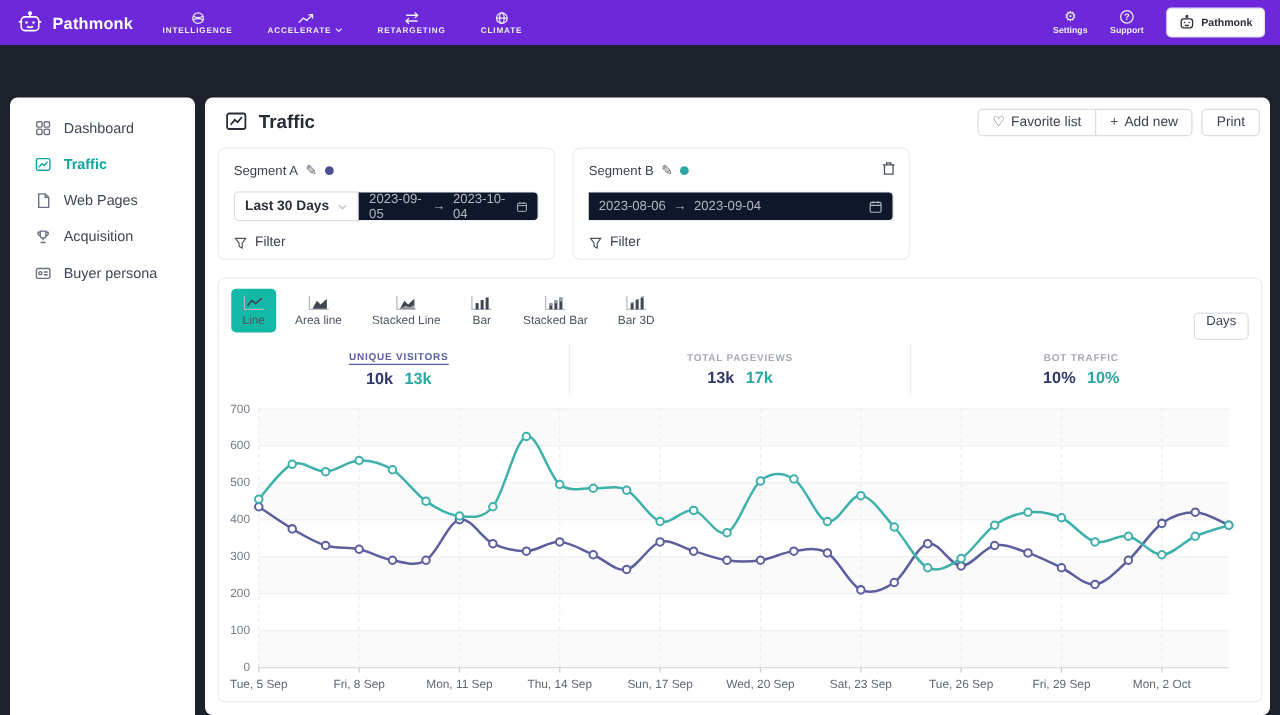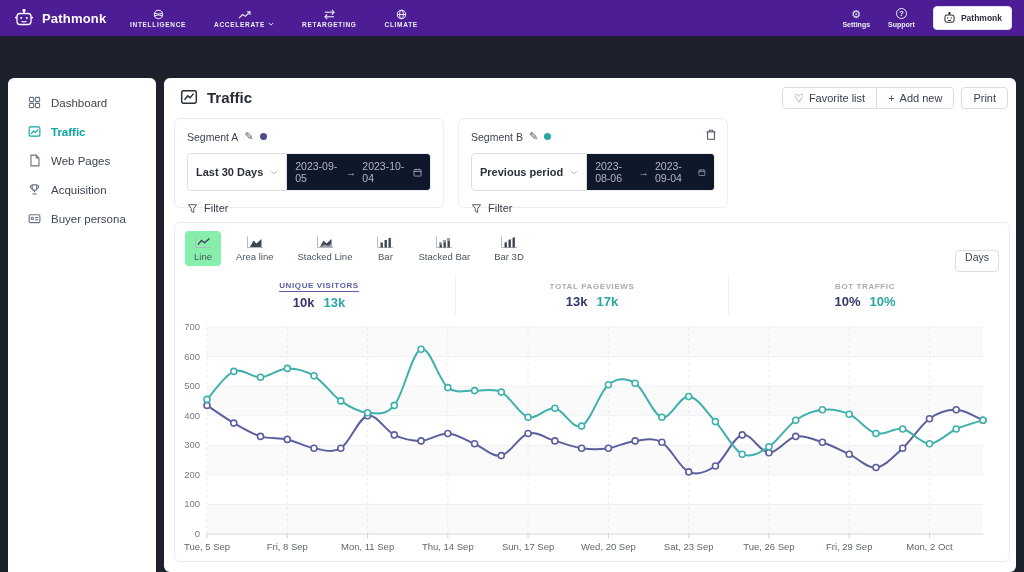--- a/index.html
+++ b/index.html
@@ -1,21 +1,21 @@
 <!DOCTYPE html>
 <html><head>
 <meta charset="utf-8">
 <style>
   * { margin:0; padding:0; box-sizing:border-box; }
   html,body { width:1024px; height:572px; }
   body { font-family:"Liberation Sans", sans-serif; background:#1d212c; overflow:hidden; }
   .page { position:relative; width:1024px; height:572px; background:#1d212c; }
 
   
-  .topnav { position:absolute; left:0; top:0; width:1024px; height:36px; background:#4c1d95; display:flex; align-items:center; }
+  .topnav { position:absolute; left:0; top:0; width:1024px; height:36px; background:#6d28d9; display:flex; align-items:center; }
   .brand { display:flex; align-items:center; gap:8px; margin-left:14px; color:#ffffff; cursor:pointer; }
   .brand-name { font-size:13px; font-weight:700; letter-spacing:.2px; }
   .menu { position:absolute; left:130px; top:0; height:36px; display:flex; align-items:center; gap:28px; }
   .menu-item { display:flex; flex-direction:column; align-items:center; gap:1px; color:#eceef4; cursor:pointer; }
   .menu-item .mi-label { font-size:6.5px; font-weight:700; letter-spacing:.7px; display:flex; align-items:center; gap:3px; }
   .menu-item svg.mi-icon { width:13px; height:11px; }
   .nav-right { position:absolute; right:12px; top:0; height:36px; display:flex; align-items:center; gap:18px; }
   .nav-util { display:flex; flex-direction:column; align-items:center; gap:0px; color:#eceef4; cursor:pointer; }
   .nav-util .nu-icon { font-size:11px; line-height:12px; height:13px; }
   .nav-util .nu-label { font-size:7px; font-weight:600; }
@@ -45,33 +45,33 @@
   .glyph { font-size:11px; line-height:11px; color:#4a5160; }
 
   
   .seg-card { position:absolute; top:40px; width:270px; height:90px; border:1px solid #ececf1; border-radius:6px; padding:11px 12px; }
   .seg-a { left:10px; } .seg-b { left:294px; }
   .seg-row1 { display:flex; align-items:center; gap:6px; }
   .seg-name { font-size:10.5px; color:#3c4250; }
   .seg-edit { font-size:11px; color:#5a5f6b; cursor:pointer; }
   .seg-dot { width:7px; height:7px; border-radius:50%; }
   .seg-trash { position:absolute; right:10px; top:9px; width:12px; height:13px; color:#4a5160; cursor:pointer; }
-  .seg-row2 { display:flex; margin-top:10px; height:38px; }
+  .seg-row2 { display:flex; margin-top:10px; height:24px; }
   .seg-select { display:flex; align-items:center; gap:7px; border:1px solid #dcdee6; border-radius:4px 0 0 4px; padding:0 8px; font-size:11px; font-weight:700; color:#2a2f3a; background:#fff; cursor:pointer; white-space:nowrap; }
   .seg-select .chev { color:#b3b7c2; }
   .seg-dates { flex:1; display:flex; align-items:center; gap:6px; background:#0f172a; border:1px solid #eceef2; border-left:none; border-radius:0 4px 4px 0; padding:0 8px; font-size:10.5px; color:#b3b7c2; }
   .seg-dates .cal { margin-left:auto; width:11px; height:11px; color:#b3b7c2; }
   .seg-row3 { display:flex; align-items:flex-end; gap:6px; margin-top:11px; color:#3c4250; font-size:11px; cursor:pointer; }
   .seg-row3 svg { width:11px; height:11px; color:#4a5160; }
 
   
   .chart-panel { position:absolute; left:10px; top:144px; width:836px; height:340px; border:1px solid #ececf1; border-radius:6px; }
   .tabs { position:absolute; left:10px; top:8px; display:flex; gap:6px; }
   .tab { display:flex; flex-direction:column; align-items:center; gap:2px; padding:5px 9px 4px; border-radius:4px; cursor:pointer; }
-  .tab.active { background:#86efac; }
+  .tab.active { background:#14b8a6; }
   .tab-label { font-size:9.5px; color:#4b5563; white-space:nowrap; }
   .tab svg { width:18px; height:13px; }
   .days-select { position:absolute; right:10px; top:27px; height:22px; display:flex; align-items:center; gap:14px; border:1px solid #dcdee6; border-radius:4px; padding:0 9px; font-size:10.5px; color:#3a4150; cursor:pointer;flex-direction:column; }
   .days-select .chev { color:#b3b7c2; }
 
   .stats-row { position:absolute; left:8px; right:8px; top:52px; height:40px; display:flex; }
   .stat { flex:1; display:flex; flex-direction:column; align-items:center; justify-content:center; gap:3px; cursor:pointer;text-align:center; }
   .stat + .stat { border-left:1px solid #f0f0f3; }
   .stat-label { font-size:8px; font-weight:700; letter-spacing:.6px; color:#a7abb3; }
   .stat.active .stat-label { color:#5b5ea6; border-bottom:1px solid #5b5ea6; padding-bottom:1px; }
@@ -276,26 +276,20 @@
         <span class="seg-name">Segment B</span>
         <span class="seg-edit">✎</span>
         <span class="seg-dot" style="background: rgb(42, 167, 162);"></span>
         <svg class="seg-trash" viewBox="0 0 14 15" fill="none" stroke="currentColor" stroke-width="1.2">
           <path d="M3 4.5 V13 H11 V4.5"></path>
             <line x1="1.5" y1="4.5" x2="12.5" y2="4.5"></line>
             <path d="M5 4.5 V2.5 H9 V4.5"></path>
         </svg>
       </div>
       <div class="seg-row2">
-        <div class="seg-select">
-          <span>Previous period</span>
-          <svg class="chev" width="8" height="5" viewBox="0 0 10 7" fill="none" stroke="currentColor" stroke-width="1.4">
-              <polyline points="1,1.5 5,5.5 9,1.5"></polyline>
-            </svg>
-        </div>
         <div class="seg-dates">
           <span>2023-08-06</span>
           <span>→</span>
           <span>2023-09-04</span>
           <svg class="cal" viewBox="0 0 14 14" fill="none" stroke="currentColor" stroke-width="1.2">
             <rect x="1.5" y="2.5" width="11" height="10" rx="1.2"></rect>
               <line x1="1.5" y1="5.5" x2="12.5" y2="5.5"></line>
               <line x1="4.5" y1="1.2" x2="4.5" y2="3.5"></line>
               <line x1="9.5" y1="1.2" x2="9.5" y2="3.5"></line>
           </svg>

